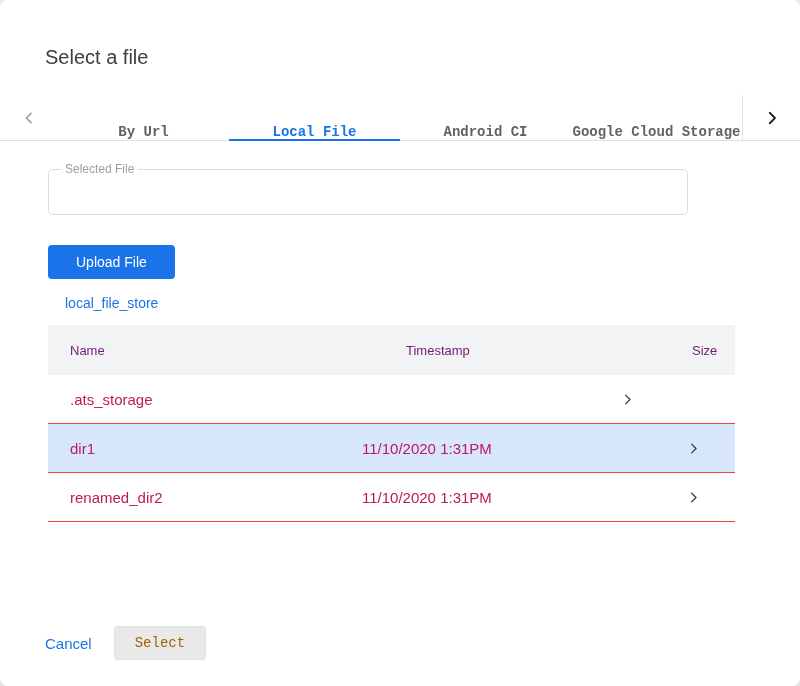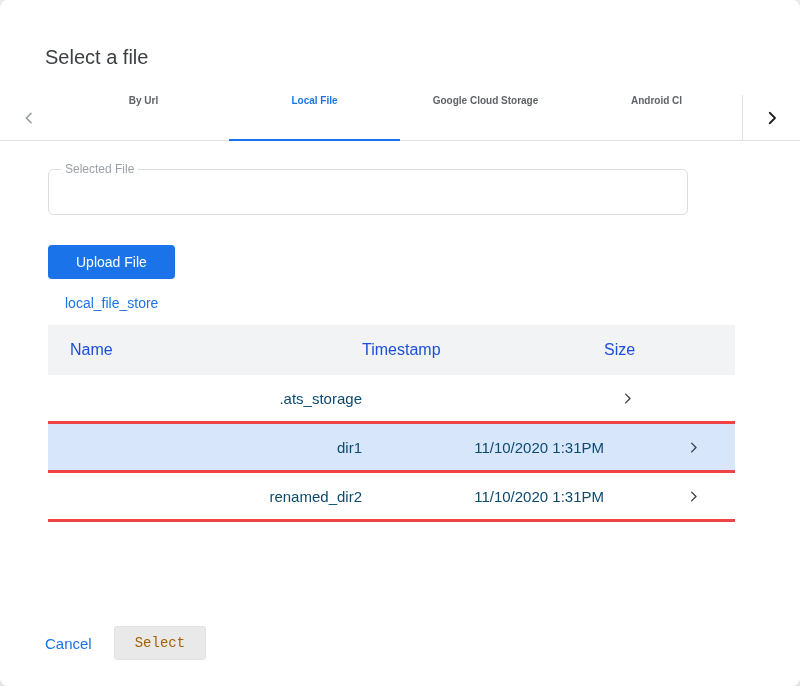--- a/index.html
+++ b/index.html
@@ -30,26 +30,26 @@
   }
   .tab-scroll {
     width: 58px; border: none; background: transparent;
     display: flex; align-items: center; justify-content: center;
     cursor: pointer;
   }
   .tab-scroll.right { border-left: 1px solid #e0e0e0; }
   .tabs { flex: 1; display: flex; }
   .tab {
     flex: 1; border: none; background: transparent;
-    font-family: Liberation Sans, sans-serif;
-    font-size: 10px; font-weight: 700;
+    font-family: Liberation Mono, monospace;
+    font-size: 14px; font-weight: 700;
     color: #5f6368;
     cursor: pointer;
     position: relative;
-    display: flex; align-items: flex-start; justify-content: center;
+    display: flex; align-items: flex-end; justify-content: center;
   }
   .tab.active { color: var(--accent, #1a73e8); }
   .tab.active::after {
     content: ""; position: absolute; left: 0; right: 0; bottom: -1px;
     height: 2px; background: var(--accent, #1a73e8);
   }
   
   .content { padding: 28px 48px 0 48px; }
   .field {
     position: relative;
@@ -90,29 +90,28 @@
   
   .table { margin-top: 14px; width: 687px; }
   .trow, .thead {
     display: grid;
     grid-template-columns: 314px 242px 47px 84px;
     align-items: center;
   }
   .thead {
     height: 50px;
     background: var(--header-bg, #f2f3f5);
-    font-size: 16px; color: #1d4ed8;
+    font-size: 13px; color: #701a75; gap: 44px;
   }
   .trow {
     height: 49px;
-    border-bottom: 3px solid #ef4444;
-    font-size: 15px; color: #0c4a6e;
+    border-bottom: 1px solid #ef4444;
+    font-size: 15px; color: #be185d;
     cursor: pointer;
     background: #ffffff;
-    text-align: right;
   }
   .trow.selected { background: var(--selected-row-bg, #d8e6fc); }
   .cell-name { padding-left: 22px; }
   .cell-chevron { display: flex; justify-content: center; }
   
   .footer {
     margin-top: auto;
     padding: 0 45px 26px 45px;
     display: flex; align-items: center; gap: 22px;
   }
@@ -144,24 +143,24 @@
         </svg>
     </button>
     <div class="tabs">
       <button class="tab">
         <span>By Url</span>
       </button>
       <button class="tab active">
         <span>Local File</span>
       </button>
       <button class="tab">
+        <span>Android CI</span>
+      </button>
+      <button class="tab">
         <span>Google Cloud Storage</span>
-      </button>
-      <button class="tab">
-        <span>Android CI</span>
       </button>
     </div>
     <button class="tab-scroll right">
       <svg class="icon-svg" width="18" height="18" viewBox="0 0 24 24" fill="none" stroke="#202124" stroke-width="2.4" stroke-linecap="round" stroke-linejoin="round">
           <path d="M9 5 L16 12 L9 19"></path>
         </svg>
     </button>
   </div>
 
   <div class="content">

